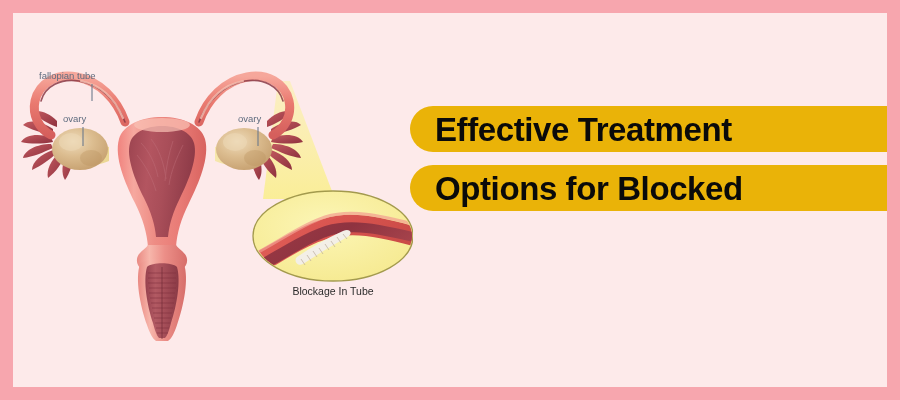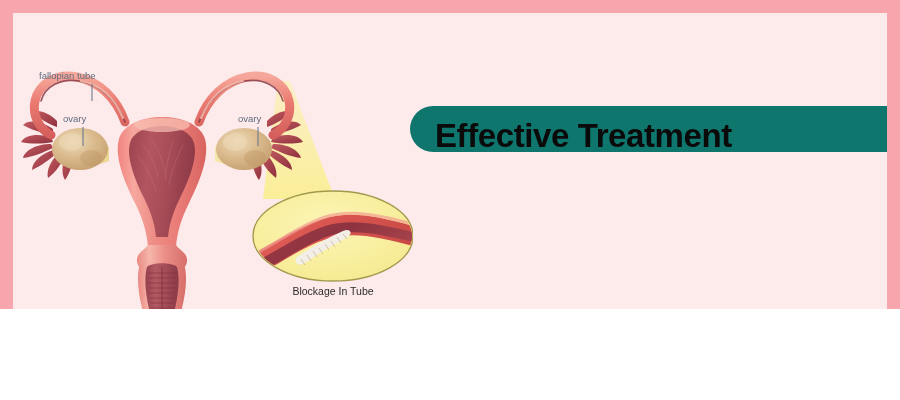--- a/index.html
+++ b/index.html
@@ -8,21 +8,21 @@
     padding: 0;
     background: #ffffff;
   }
   body {
     font-family: "Liberation Sans", "DejaVu Sans", sans-serif;
   }
 
   .banner {
     position: relative;
     width: 900px;
-    height: 309px;
+    height: 400px;
     box-sizing: border-box;
     background: #F7A6AE;           
     overflow: hidden;
     text-decoration: underline;
   }
 
   .banner-inner {
     position: absolute;
     left: 13px;
     top: 13px;
@@ -61,27 +61,27 @@
   .headline {
     position: absolute;
     left: 397px;
     top: 93px;
     width: 490px;
   }
   .pill {
     position: relative;
     height: 46px;
     margin-bottom: 13px;
-    background: #0f766e;
+    background: #eab308;
     border-top-left-radius: 23px;
     border-bottom-left-radius: 23px;
     border-top-right-radius: 0;
     border-bottom-right-radius: 0;
     display: flex;
-    align-items: flex-end;
+    align-items: center;
     padding-left: 25px;
     box-sizing: border-box;
     width: 490px;
   }
   .pill:last-child { margin-bottom: 0; }
   .pill-text {
     font-family: "Liberation Sans", "DejaVu Sans", sans-serif;
     font-weight: bold;
     font-size: 33px;
     letter-spacing: -0.4px;
@@ -358,16 +358,19 @@
         </g>
 
         <text class="caption-text" x="320" y="274" text-anchor="middle">Blockage In Tube</text>
       </svg>
     </div>
 
     <div class="headline">
       <div class="pill">
         <span class="pill-text">Effective Treatment</span>
       </div>
+      <div class="pill">
+        <span class="pill-text">Options for Blocked</span>
+      </div>
     </div>
 
   </div>
 </div>
 
 </body></html>

